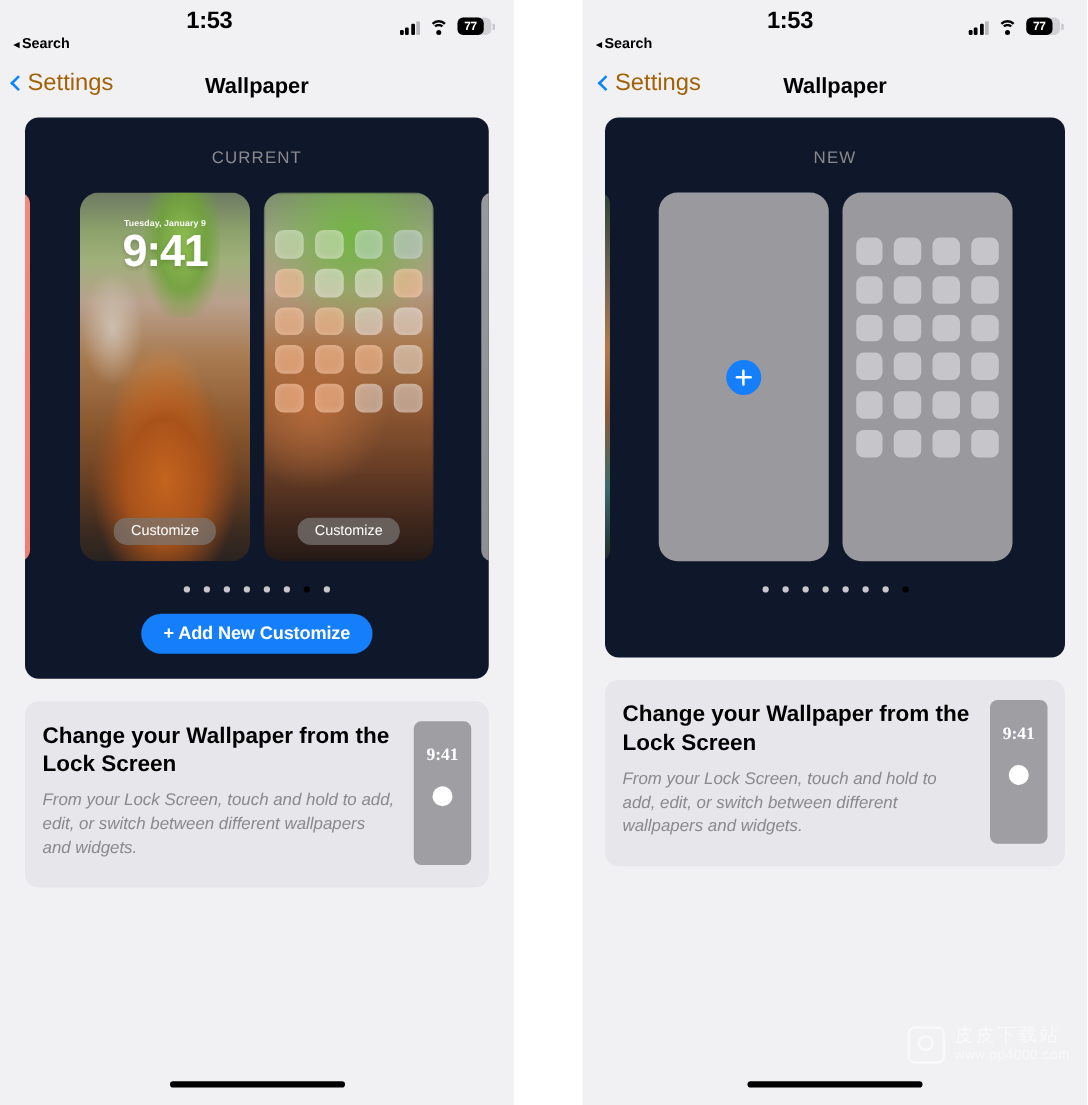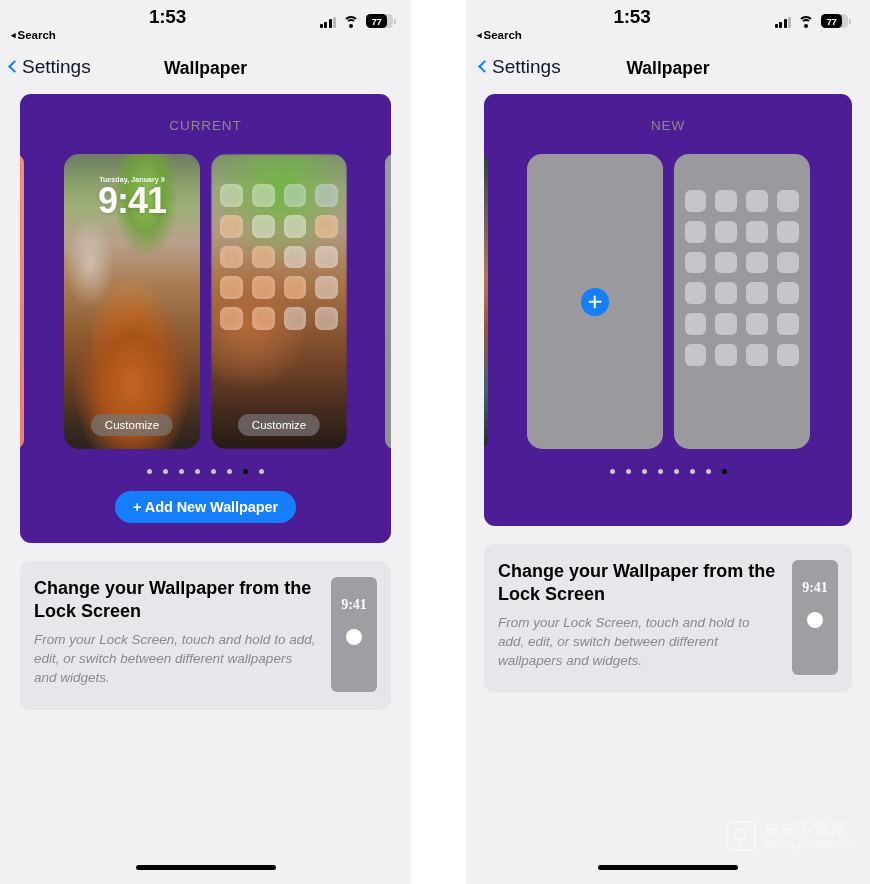--- a/index.html
+++ b/index.html
@@ -91,37 +91,37 @@
     width: 2px; height: 5px; background: #c8c8cc; border-radius: 0 1px 1px 0;
   }
 
   
   .navbar {
     position: relative; height: 46px;
   }
   .nav-back {
     position: absolute; top: 8px;
     display: flex; align-items: center; gap: 3px;
-    color: #0f172a; font-size: 19px; cursor: pointer;
+    color: #a16207; font-size: 19px; cursor: pointer;
   }
   .panel.left .nav-back { left: 10px; }
   .panel.right .nav-back { left: 14px; }
   .chev {
     width: 9px; height: 9px;
     border-left: 2.6px solid #0a84ff; border-bottom: 2.6px solid #0a84ff;
     transform: rotate(45deg); margin-bottom: 1px;
   }
   .nav-title {
     position: absolute; left: 0; right: 0; top: 10px;
     text-align: center; font-size: 17.5px; font-weight: bold; color: #000;
   }
 
   
   .card {
-    background: #4c1d95;
+    background: #0f172a;
     border-radius: 11px;
     margin: 0 20px;
     position: relative;
     overflow: hidden;
   }
   .panel.right .card { margin: 0 18px; }
 
   .card-label {
     text-align: center;
     font-size: 13.5px; color: #8a8a8e;
@@ -449,21 +449,21 @@
         <i></i>
         <i></i>
         <i></i>
         <i></i>
         <i></i>
         <i class="on"></i>
         <i></i>
       </div>
 
       <div class="addwrap">
-        <button class="addbtn">+ Add New Wallpaper</button>
+        <button class="addbtn">+ Add New Customize</button>
       </div>
     </div>
 
     <div class="info">
       <div class="info-text">
         <div class="info-title">Change your Wallpaper from the Lock Screen</div>
         <div class="info-body">From your Lock Screen, touch and hold to add, edit, or switch between different wallpapers and widgets.</div>
       </div>
       <div class="info-thumb">
         <div class="t">9:41</div>

